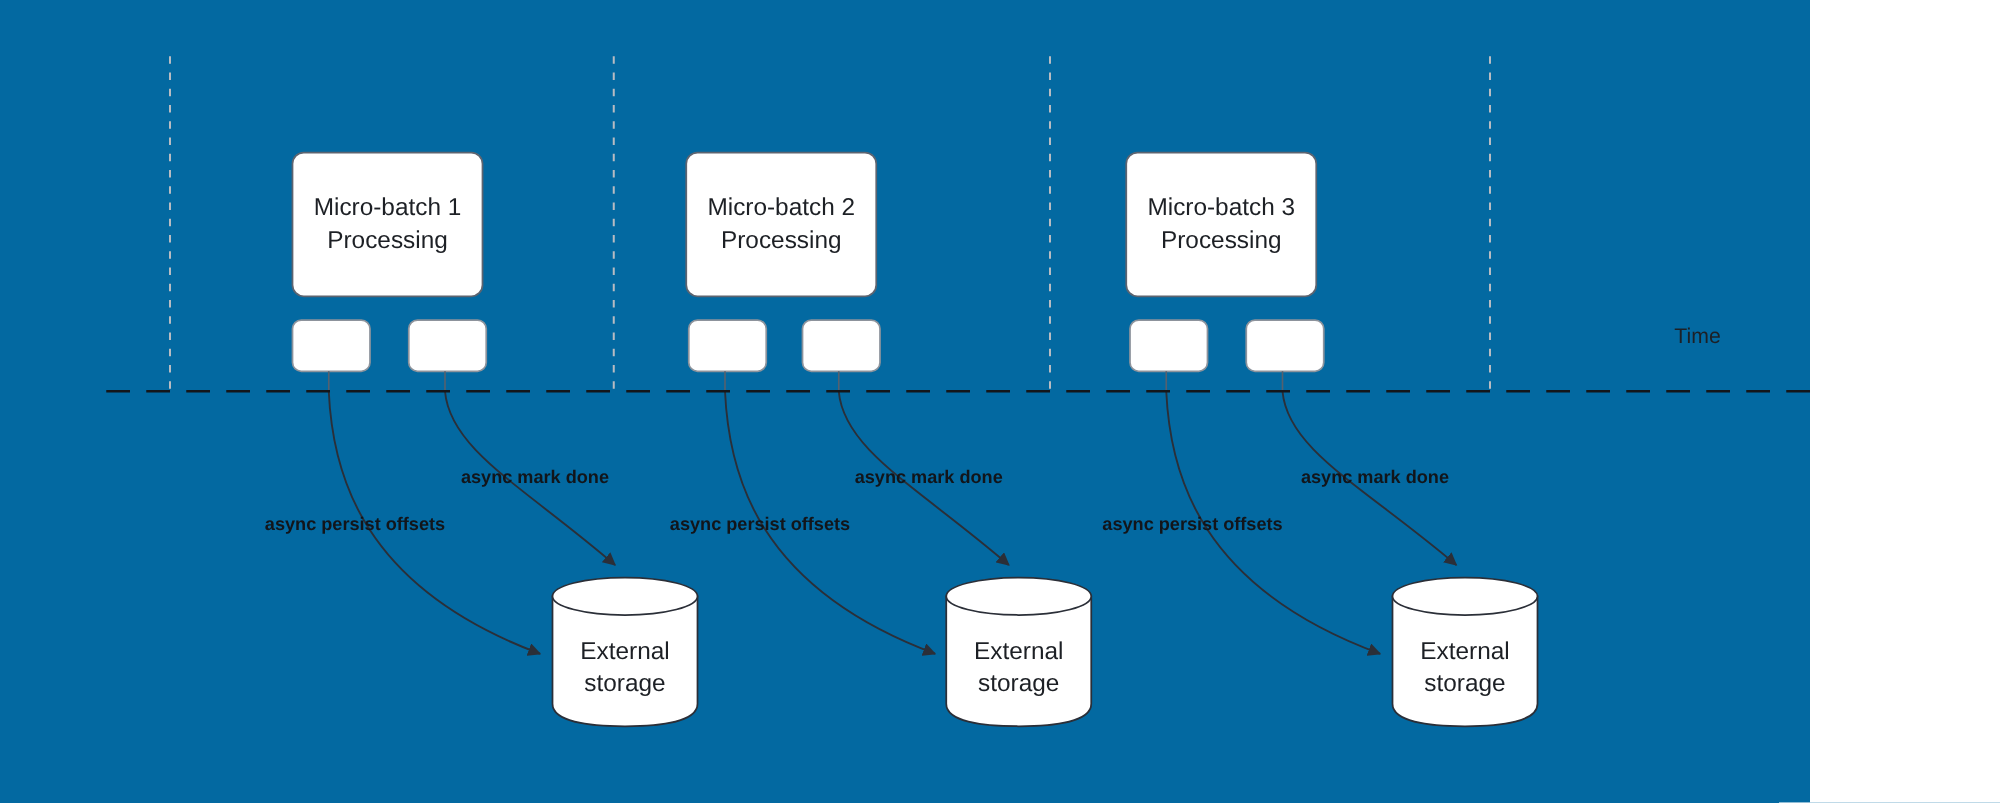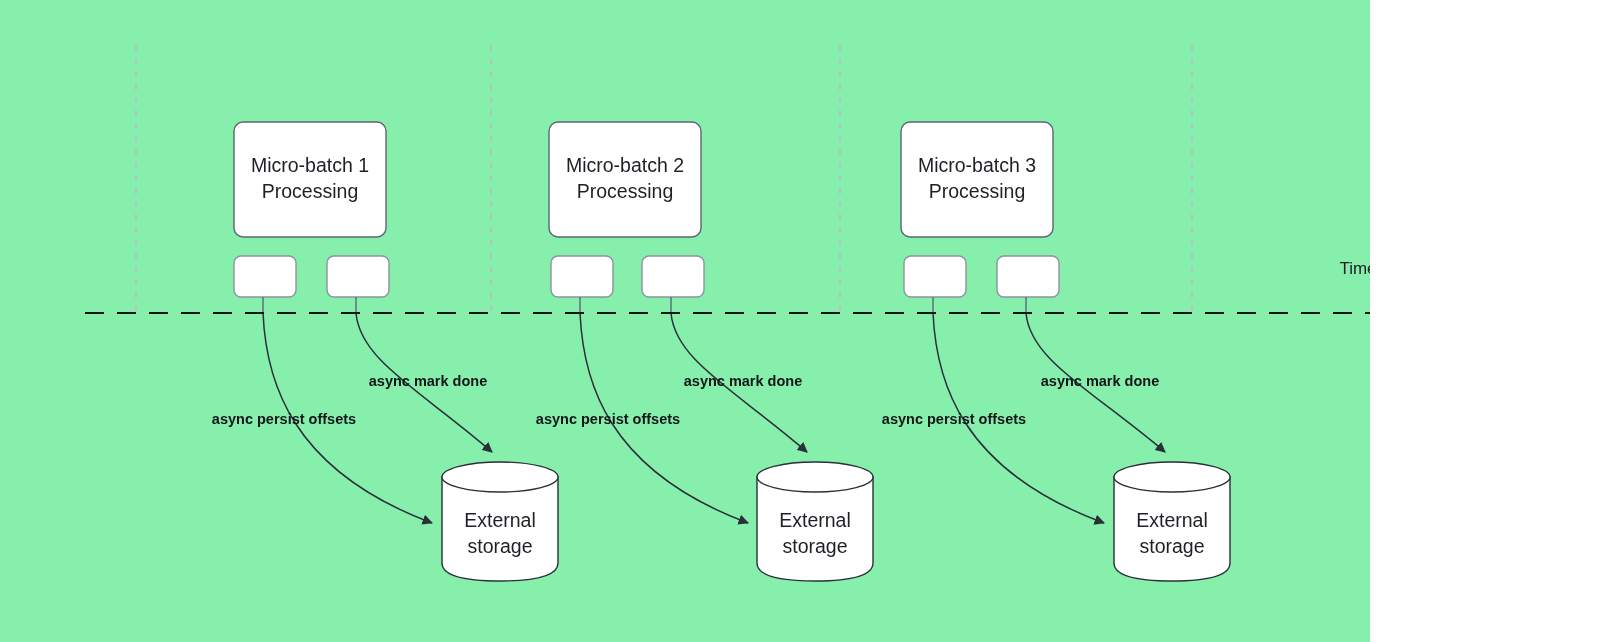--- a/index.html
+++ b/index.html
@@ -2,26 +2,25 @@
 <html><head>
 <meta charset="utf-8">
 <style>
   html, body {
     margin: 0;
     padding: 0;
     background: #ffffff;
   }
   #canvas {
     position: relative;
-    width: 1337px;
+    width: 1448px;
     height: 642px;
-    background: #86efac;
+    background: #0369a1;
     font-family: "Liberation Sans", sans-serif;
     overflow: hidden;
-    padding-left: 33px;
   }
   #diagram-svg {
     position: absolute;
     left: 0;
     top: 0;
     width: 1600px;
     height: 642px;
   }
   .node-box {
     fill: #ffffff;

